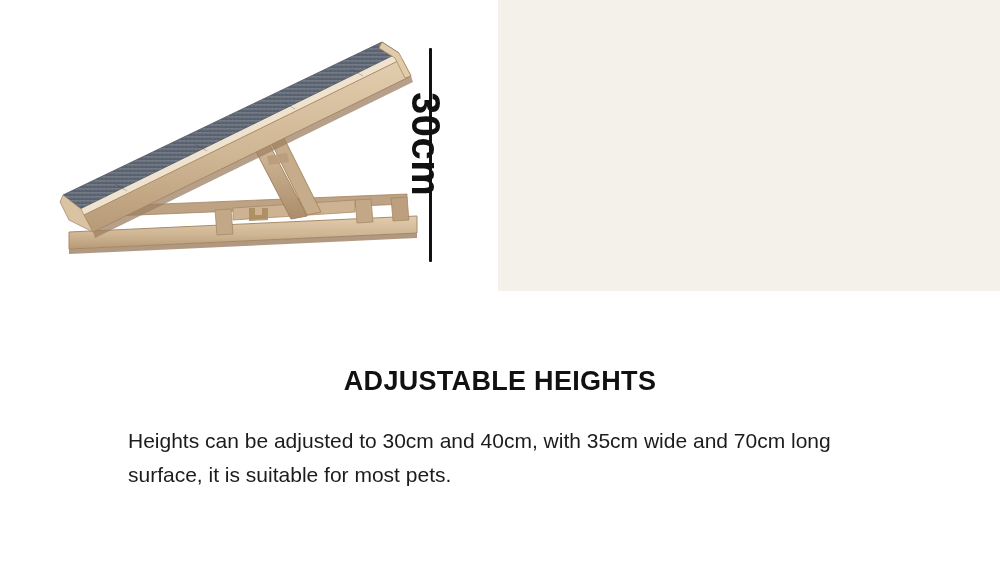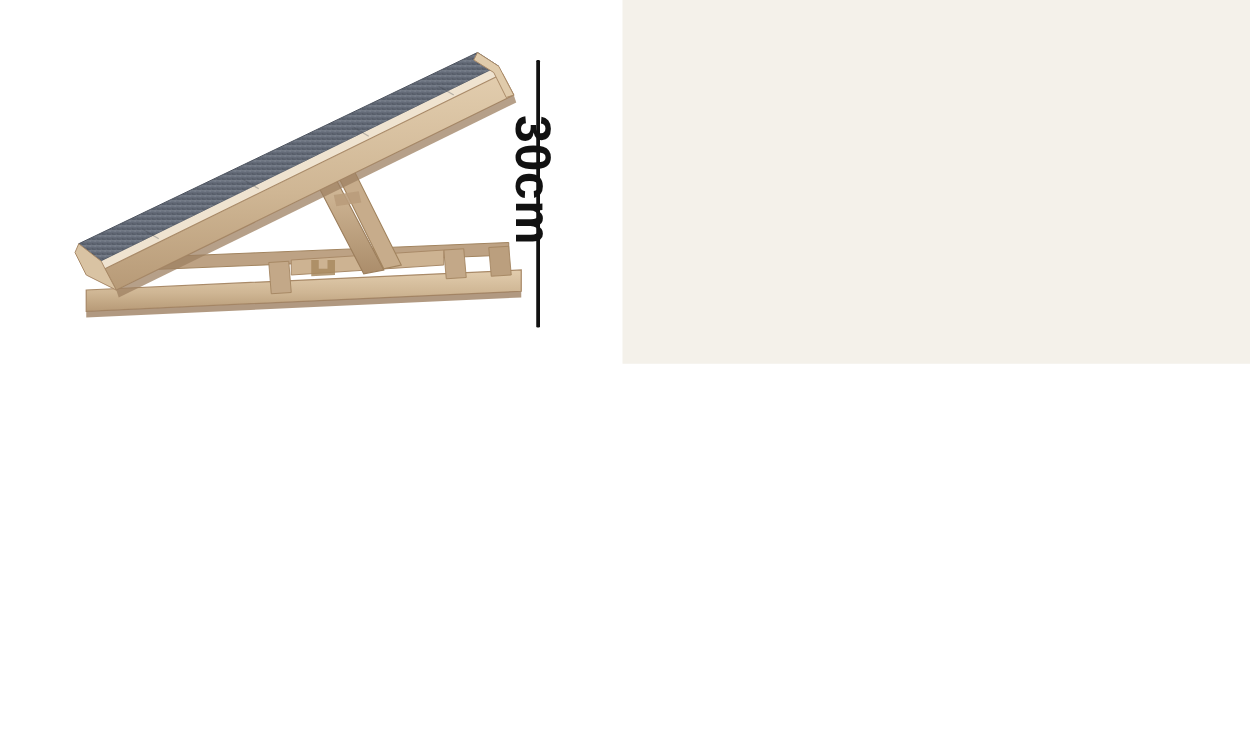--- a/index.html
+++ b/index.html
@@ -128,14 +128,18 @@
 
     <div class="panel panel-right">
 
       <div class="dim dim-40">
         
         
       </div>
     </div>
   </div>
 
+  <div class="copy">
+    <h1 class="headline">ADJUSTABLE HEIGHTS</h1>
+    <p class="bodytext">Heights can be adjusted to 30cm and 40cm, with 35cm wide and 70cm long surface, it is suitable for most pets.</p>
+  </div>
 
 </div>
 
 </body></html>

